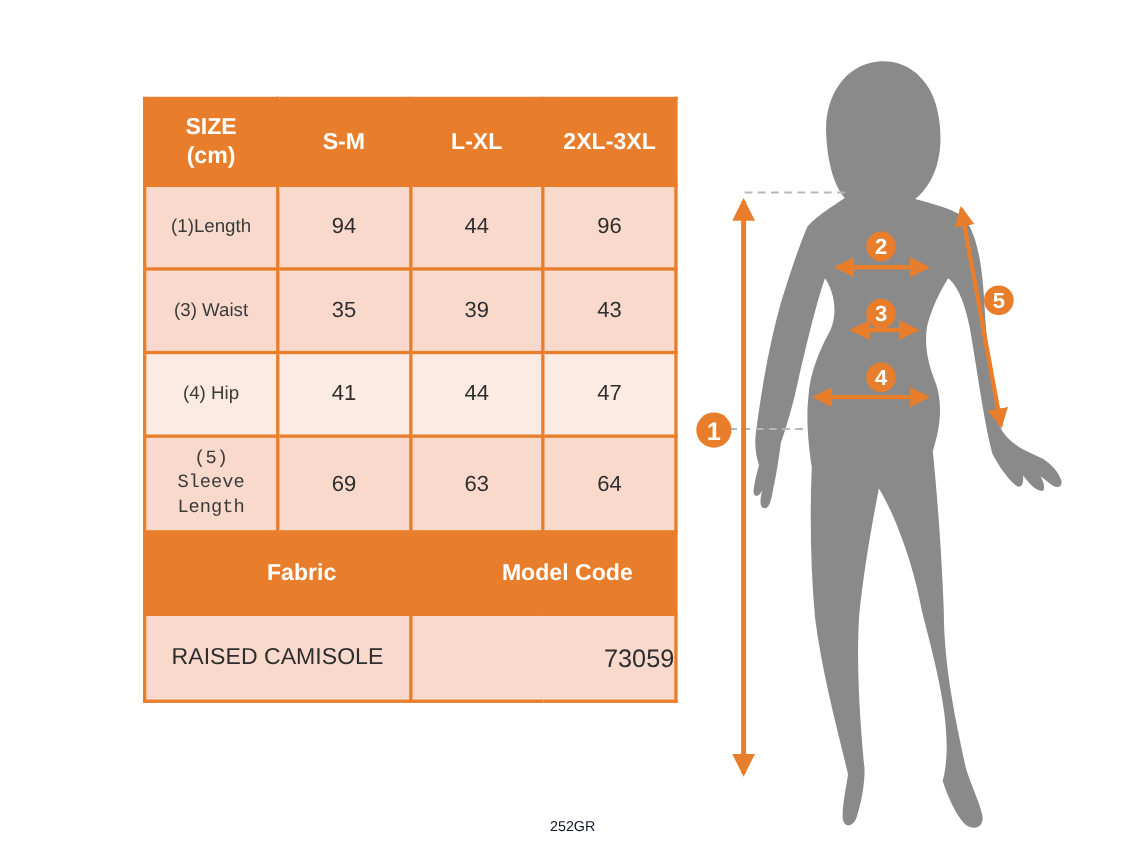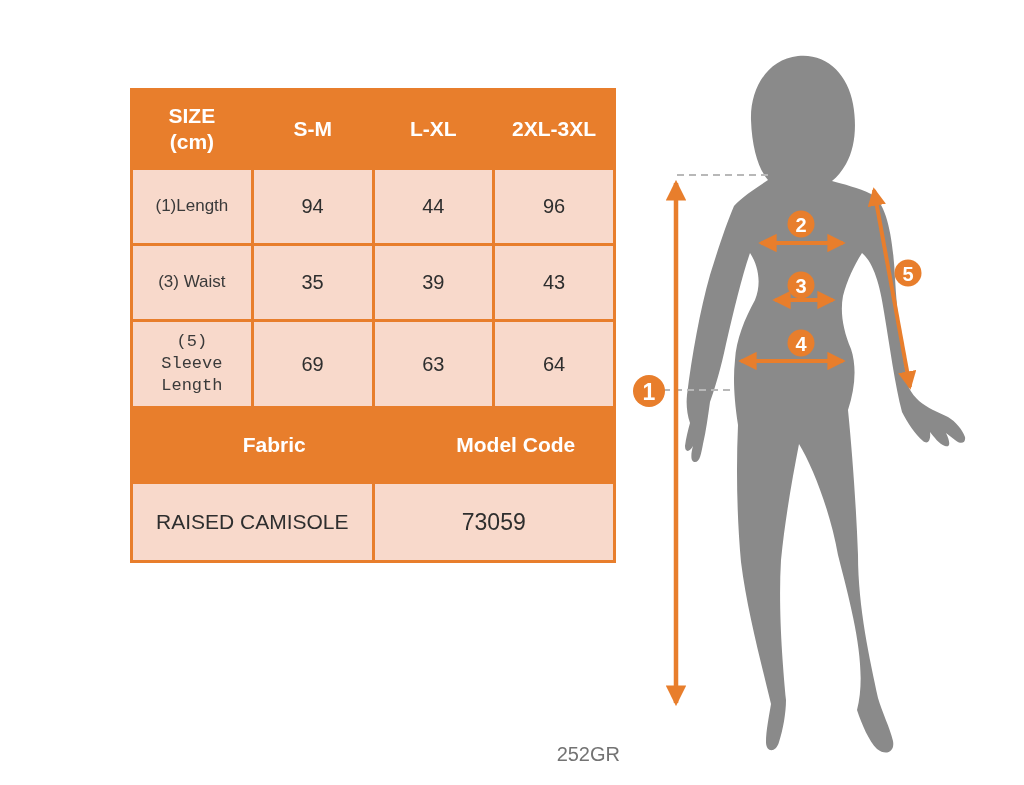--- a/index.html
+++ b/index.html
@@ -32,24 +32,24 @@
   .size-chart .lab{font-size:17px;color:#3A3A3A;font-weight:normal;height:73px;line-height:1.3;padding:0 10px;}
   .size-chart tr.sleeve .lab{height:84px;font-family:Liberation Mono, monospace;}
   .size-chart tr.sleeve .val{height:84px;}
   .size-chart .val{font-size:20px;color:var(--text-dark);height:73px;}
   .size-chart tr.band td{
     background:var(--orange);color:#ffffff;font-weight:bold;
     font-size:21px;height:72px;padding-left:44px;
   }
   .size-chart tr.info td{height:76px;margin-left:16px;}
   .size-chart tr.info .fabric{font-size:21px;color:var(--text-dark);background:var(--pink-dark);}
-  .size-chart tr.info .code{font-size:23px;color:var(--text-dark);background:var(--pink-dark);}
+  .size-chart tr.info .code{font-size:23px;color:var(--text-dark);background:var(--pink-dark);text-align:right;}
   .footnote{
     position:absolute;left:500px;top:743px;width:120px;
-    text-align:right;font-size:20px;color:#737373;
+    text-align:left;font-size:13px;color:#0f172a;
   }
   
   .figure-wrap{position:absolute;left:630px;top:45px;width:370px;height:730px;}
   .sil{fill:var(--body-gray);}
   .meas{stroke:var(--orange);stroke-width:4;fill:none;}
   .meas-thick{stroke:var(--orange);stroke-width:4.5;fill:none;}
   .dash{stroke:#B8B8B8;stroke-width:2;stroke-dasharray:7 5;fill:none;}
   .badge{fill:var(--orange);}
   .badge-num{
     fill:#ffffff;font-family:"Liberation Sans",sans-serif;font-weight:bold;
@@ -77,20 +77,26 @@
       <td class="cell lab">(1)Length</td>
       <td class="cell val">94</td>
       <td class="cell val">44</td>
       <td class="cell val">96</td>
     </tr>
     <tr class="r-dark">
       <td class="cell lab">(3) Waist</td>
       <td class="cell val">35</td>
       <td class="cell val">39</td>
       <td class="cell val">43</td>
+    </tr>
+    <tr class="r-light">
+      <td class="cell lab">(4) Hip</td>
+      <td class="cell val">41</td>
+      <td class="cell val">44</td>
+      <td class="cell val">47</td>
     </tr>
     <tr class="r-dark sleeve">
       <td class="cell lab">(5) Sleeve Length</td>
       <td class="cell val">69</td>
       <td class="cell val">63</td>
       <td class="cell val">64</td>
     </tr>
     <tr class="band">
       <td colspan="2">Fabric</td>
       <td colspan="2">Model Code</td>

